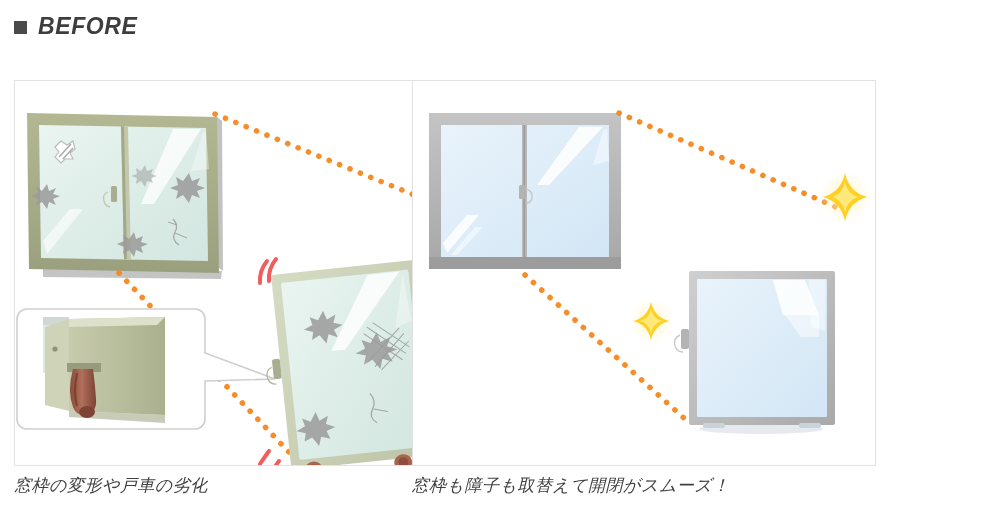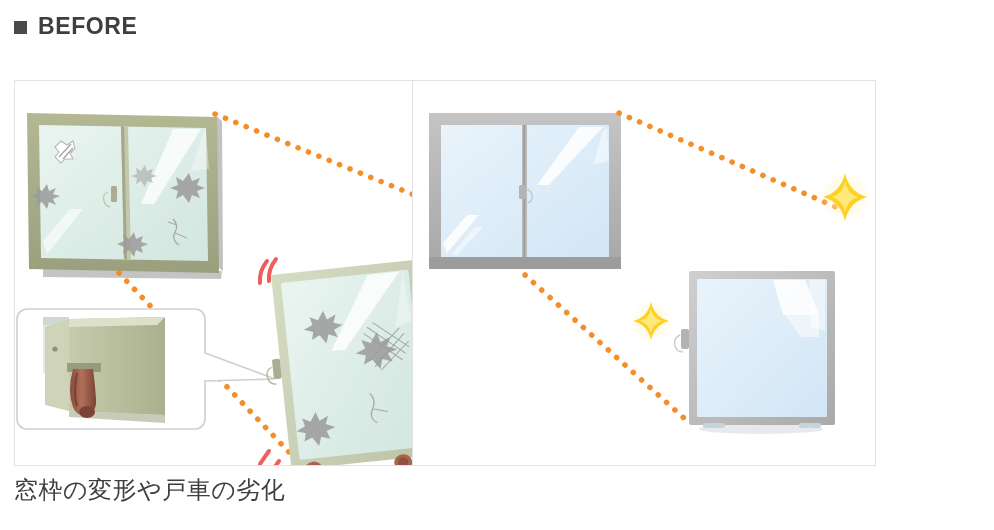--- a/index.html
+++ b/index.html
@@ -12,20 +12,21 @@
     height: 530px;
     font-family: "Liberation Sans", "DejaVu Sans", sans-serif;
     overflow: hidden;
     position: relative;
   }
   .comparison-wrap {
     display: flex;
     width: 795px;
     height: 530px;
     box-sizing: border-box;
+    font-style: italic;
   }
   .column {
     width: 497px;
     height: 530px;
     position: relative;
     box-sizing: border-box;
   }
   .col-heading {
     position: absolute;
     left: 14px;
@@ -64,21 +65,21 @@
   }
   .panel-svg {
     display: block;
     width: 462px;
     height: 384px;
   }
   .caption {
     position: absolute;
     left: 14px;
     top: 476px;
-    font-size: 24px;
+    font-size: 17px;
     color: #3f3f3f;
     letter-spacing: 0.5px;
     white-space: nowrap;
     line-height: 1.2;
   }
 </style>
 </head>
 <body>
 
 <div class="comparison-wrap">
@@ -318,15 +319,16 @@
           <path d="M432,101 q2.5,12 13,15 q-10.5,3 -13,15 q-2.5,-12 -13,-15 q10.5,-3 13,-15 z" fill="#ffe97a"></path>
         </g>
         <g>
           <circle cx="238" cy="240" r="22" fill="url(#sparkGlow)"></circle>
           <path d="M238,221 q3.4,15.5 18,19 q-14.6,3.5 -18,19 q-3.4,-15.5 -18,-19 q14.6,-3.5 18,-19 z" fill="#ffd024"></path>
           <path d="M238,228 q2,9.6 11,12 q-9,2.4 -11,12 q-2,-9.6 -11,-12 q9,-2.4 11,-12 z" fill="#ffe97a"></path>
         </g>
       </svg>
     </div>
 
+    <div class="caption">窓枠も障子も取替えて開閉がスムーズ！</div>
   </div>
 
 </div>
 
 </body></html>

